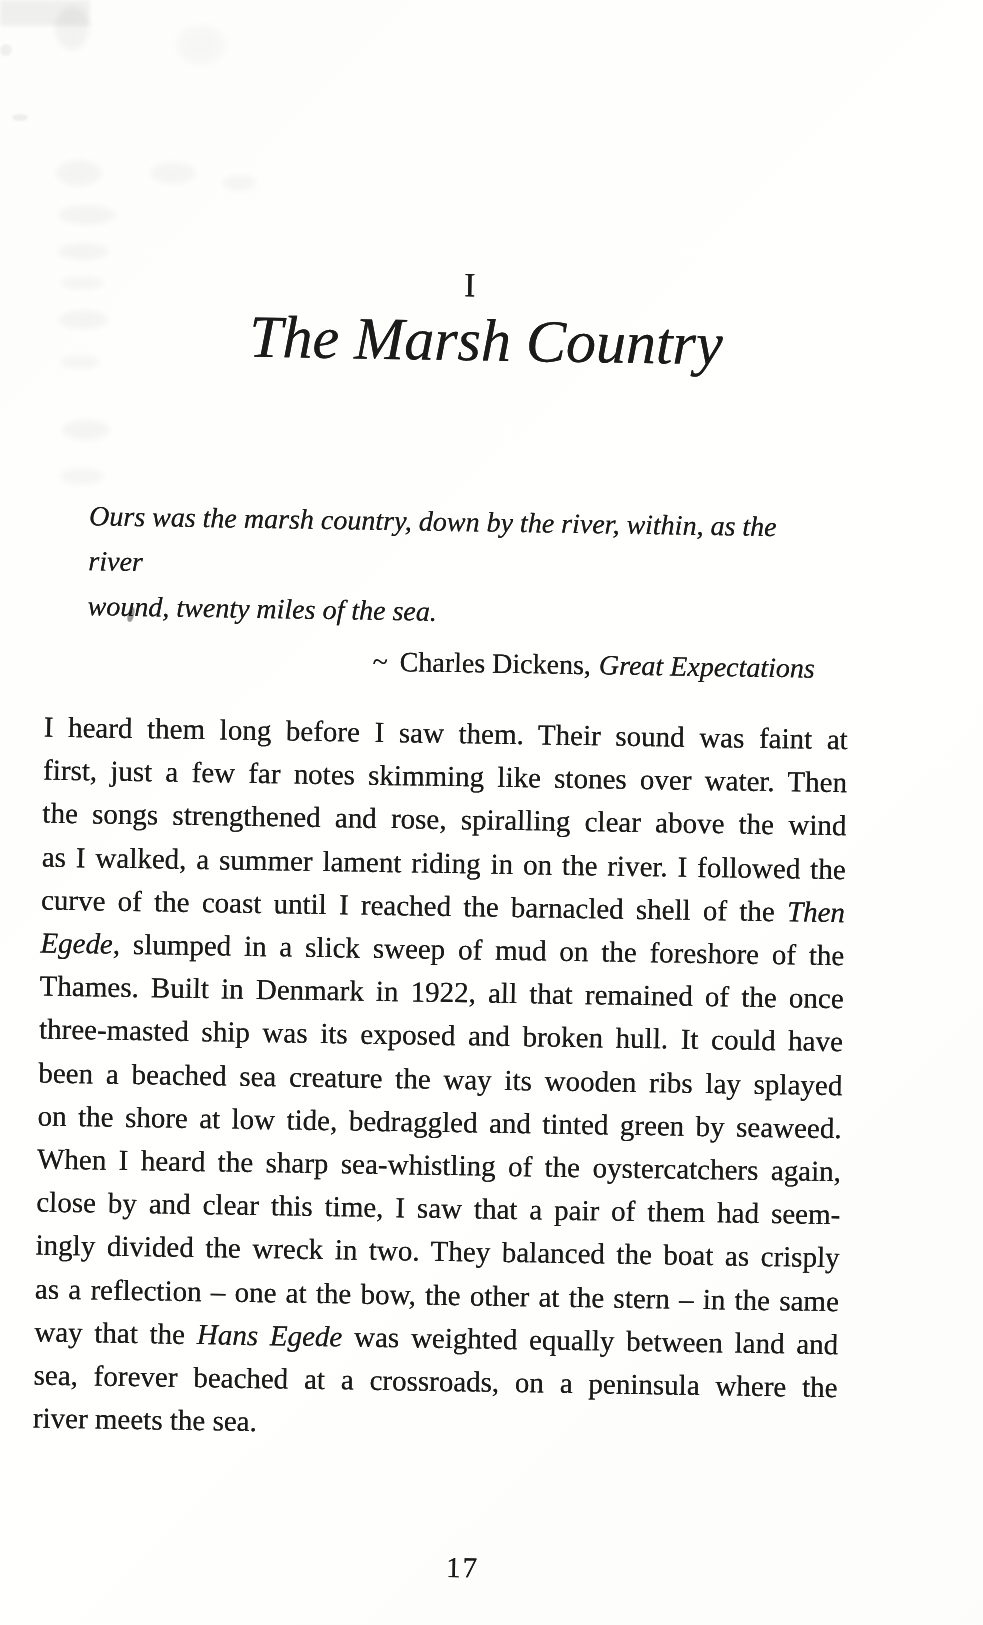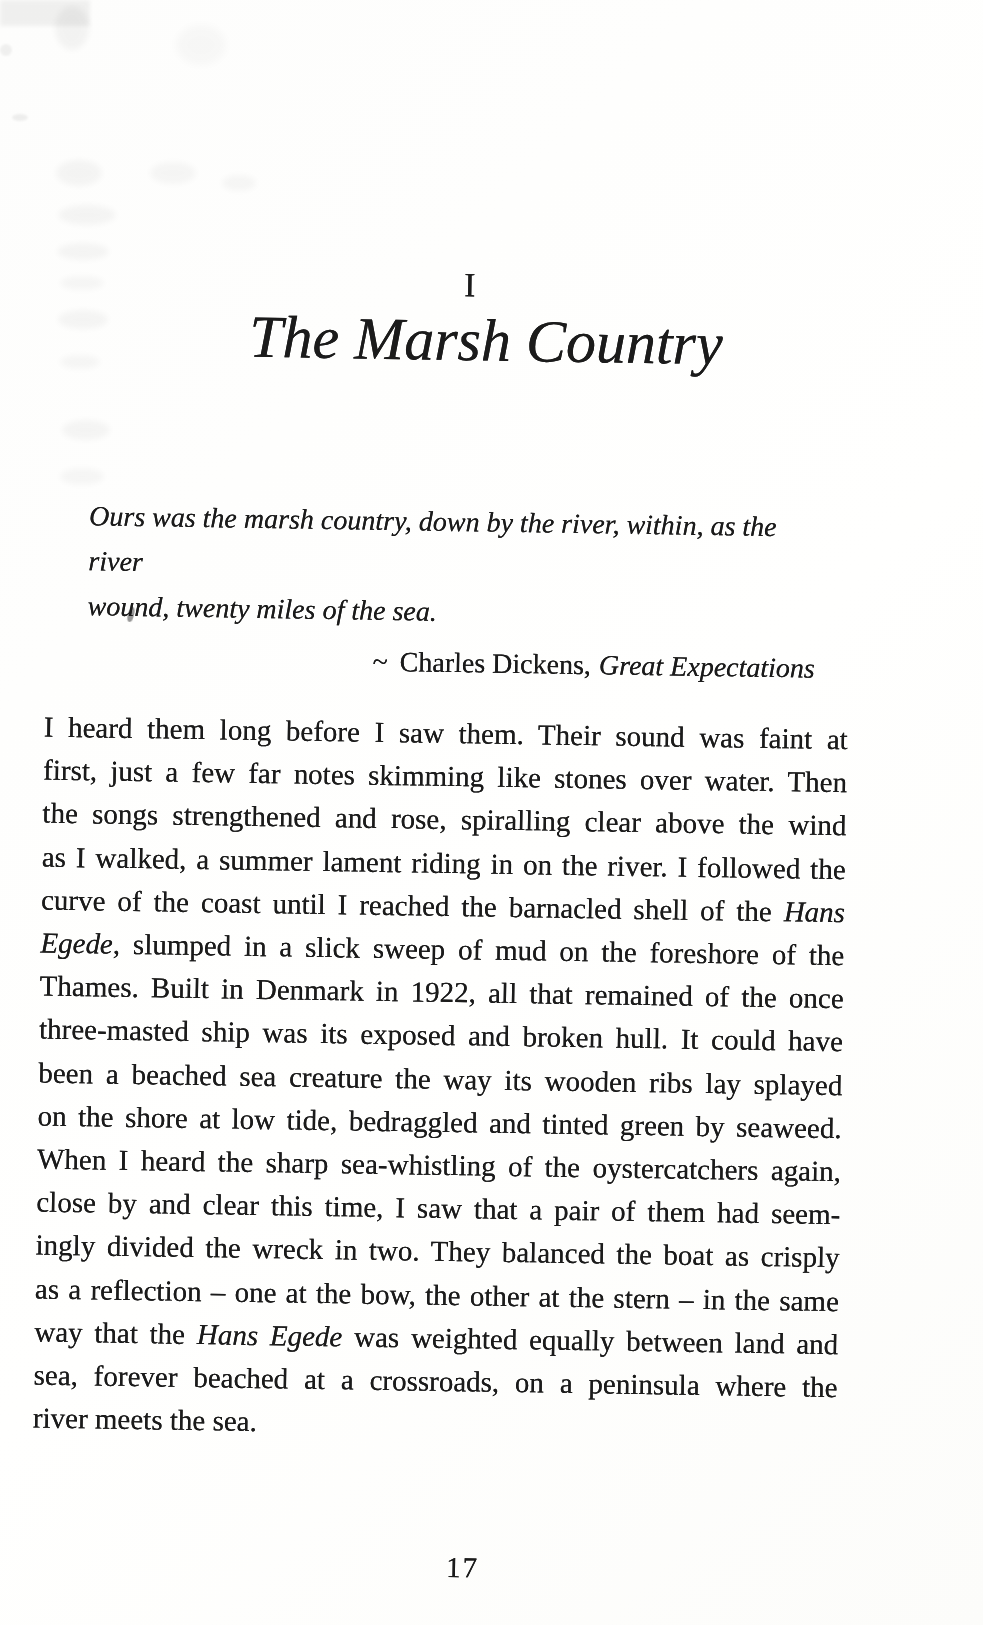--- a/index.html
+++ b/index.html
@@ -105,21 +105,21 @@
       <div class="attribution">
         <span class="tilde">~</span><span class="author">Charles Dickens,</span><span class="it">Great Expectations</span>
       </div>
     </div>
 
     <div class="body-text">
         <div class="body-line"><span>I heard them long before I saw them. Their sound was faint at</span></div>
         <div class="body-line"><span>first, just a few far notes skimming like stones over water. Then</span></div>
         <div class="body-line"><span>the songs strengthened and rose, spiralling clear above the wind</span></div>
         <div class="body-line"><span>as I walked, a summer lament riding in on the river. I followed the</span></div>
-        <div class="body-line"><span>curve of the coast until I reached the barnacled shell of the </span><span class="it">Hans</span></div>
+        <div class="body-line"><span>curve of the coast until I reached the barnacled shell of the </span><span class="it">Then</span></div>
         <div class="body-line"><span class="it">Egede</span><span>, slumped in a slick sweep of mud on the foreshore of the</span></div>
         <div class="body-line"><span>Thames. Built in Denmark in 1922, all that remained of the once</span></div>
         <div class="body-line"><span>three-masted ship was its exposed and broken hull. It could have</span></div>
         <div class="body-line"><span>been a beached sea creature the way its wooden ribs lay splayed</span></div>
         <div class="body-line"><span>on the shore at low tide, bedraggled and tinted green by seaweed.</span></div>
         <div class="body-line"><span>When I heard the sharp sea-whistling of the oystercatchers again,</span></div>
         <div class="body-line"><span>close by and clear this time, I saw that a pair of them had seem-</span></div>
         <div class="body-line"><span>ingly divided the wreck in two. They balanced the boat as crisply</span></div>
         <div class="body-line"><span>as a reflection – one at the bow, the other at the stern – in the same</span></div>
         <div class="body-line"><span>way that the </span><span class="it">Hans Egede</span><span> was weighted equally between land and</span></div>

